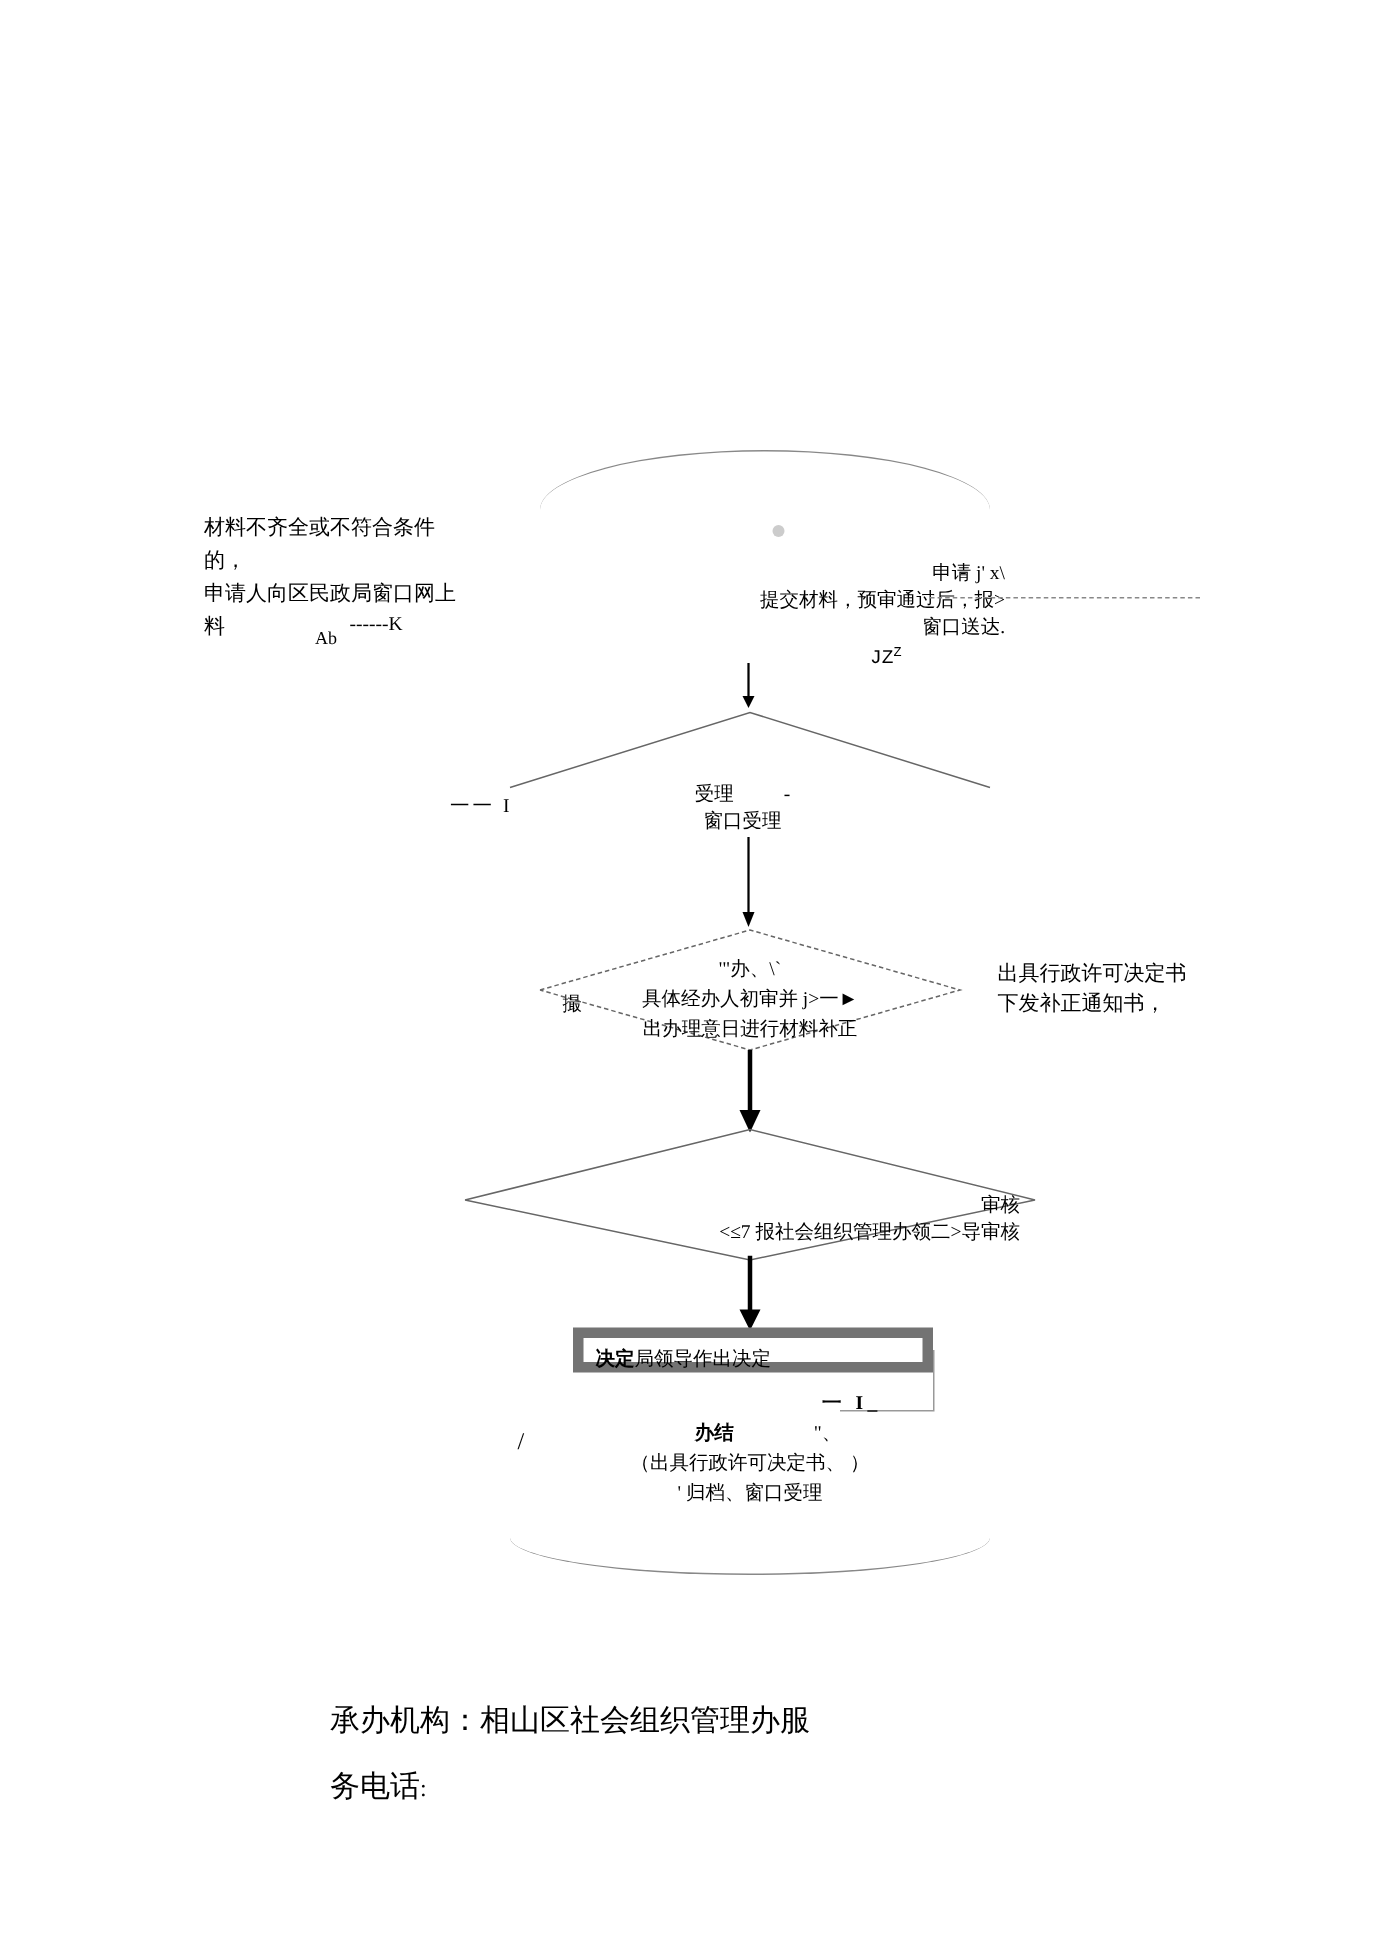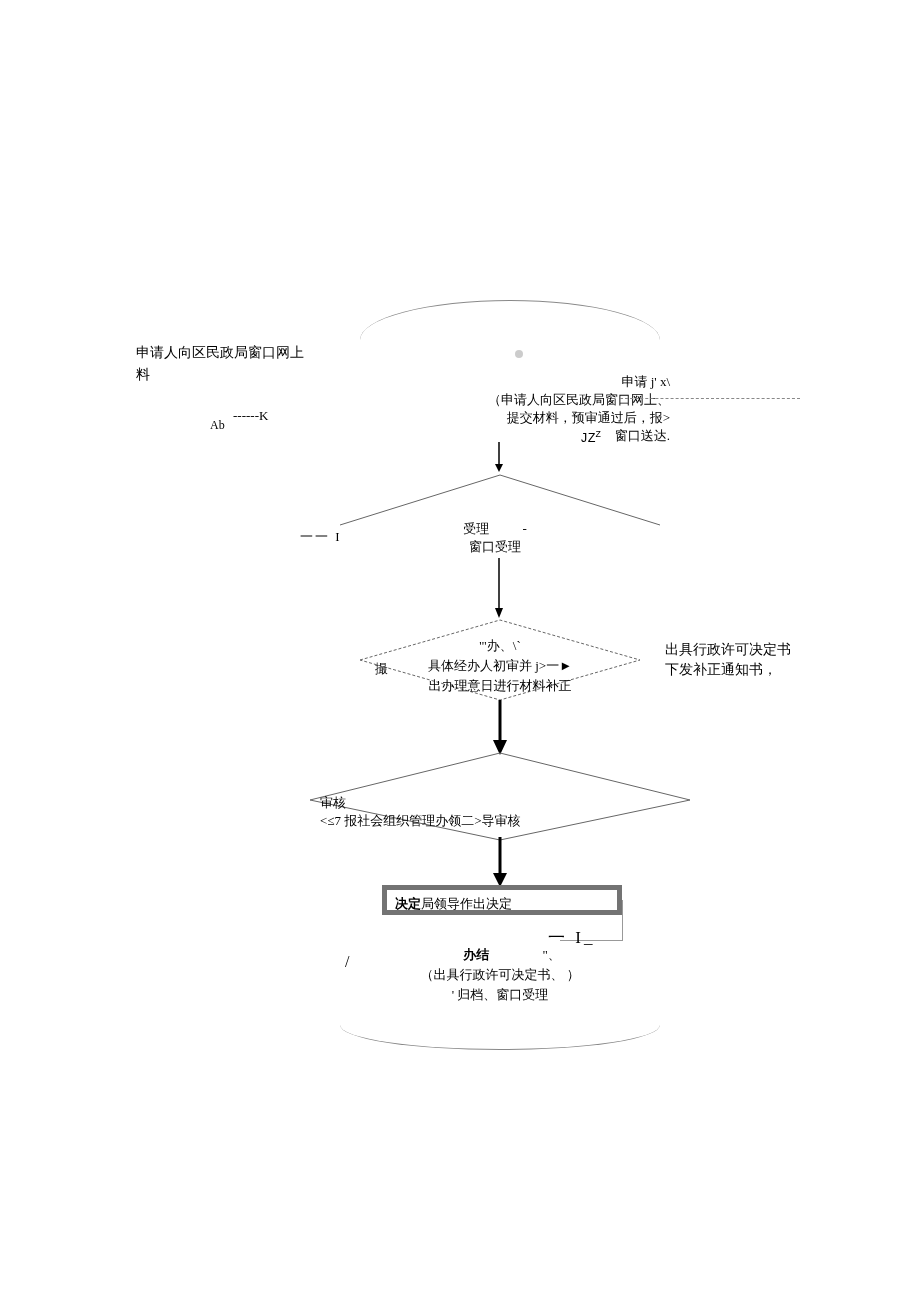--- a/index.html
+++ b/index.html
@@ -132,46 +132,47 @@
   .arr-d3 {
     position: absolute;
     left: 491px;
     top: 700px;
   }
   .audit-txt {
     position: absolute;
     left: 320px;
     top: 794px;
     width: 360px;
-    text-align: left;
+    text-align: right;
     font-size: 13px;
     line-height: 18px;
   }
   .arr-d4 {
     position: absolute;
     left: 491px;
     top: 837px;
   }
   .decide-box {
     position: absolute;
     left: 382px;
     top: 885px;
     width: 240px;
     height: 30px;
-    border: 5px solid #737373;
+    border: 7px solid #737373;
     font-size: 13px;
     padding: 5px 8px;
   }
   .decide-box .bold { font-weight: bold; }
   .dash-i {
     position: absolute;
     left: 548px;
     top: 926px;
-    font-size: 17px;
+    font-size: 13px;
     letter-spacing: 3px;
+    font-weight: bold;
   }
   .decide-line-r {
     position: absolute;
     left: 622px;
     top: 900px;
     width: 1px;
     height: 40px;
     background: #999;
   }
   .decide-line-b {
@@ -220,32 +221,32 @@
     border-radius: 50%;
     background: #ccc;
   }
 </style>
 </head>
 <body>
 
 <div class="page">
 
   <div class="left-note">
+    <div>材料不齐全或不符合条件的，</div>
     <div>申请人向区民政局窗口网上</div>
     <div>料</div>
   </div>
   <div class="ab">Ab</div>
 
   <div class="arc-top"></div>
   <div class="dot" style="left:515px;top:350px;"></div>
 
   <div class="ellipse-1">
     <div style="height:28px;"></div>
     <div>申请 j' x\</div>
-    <div>（申请人向区民政局窗口网上、</div>
     <div>提交材料，预审通过后，报&gt;</div>
     <div>窗口送达.</div>
   </div>
   <div class="jz">JZ<sup>Z</sup></div>
   <div class="tick-right">-</div>
 
   <div class="k-label">------K</div>
   <div class="dash-right"></div>
 
   <svg class="arrow-d1" width="12" height="30">
@@ -310,14 +311,22 @@
 
   <div class="end-slash-l">/</div>
   <div class="end-ellipse">
     <span style="font-weight:bold;margin-left:24px;">办结</span>
     <span style="margin-left:50px;">"、</span><br>
     <span>（出具行政许可决定书、          ）</span><br>
     <span>'    归档、窗口受理</span>
   </div>
   <div class="arc-bottom"></div>
 
+  <div class="footer">
+    <div>
+      <span>承办机构：</span><span>相山区社会组织管理办服</span>
+    </div>
+    <div>
+      <span>务电话</span><span style="font-size:16px;">:</span>
+    </div>
+  </div>
 
 </div>
 
 </body></html>

